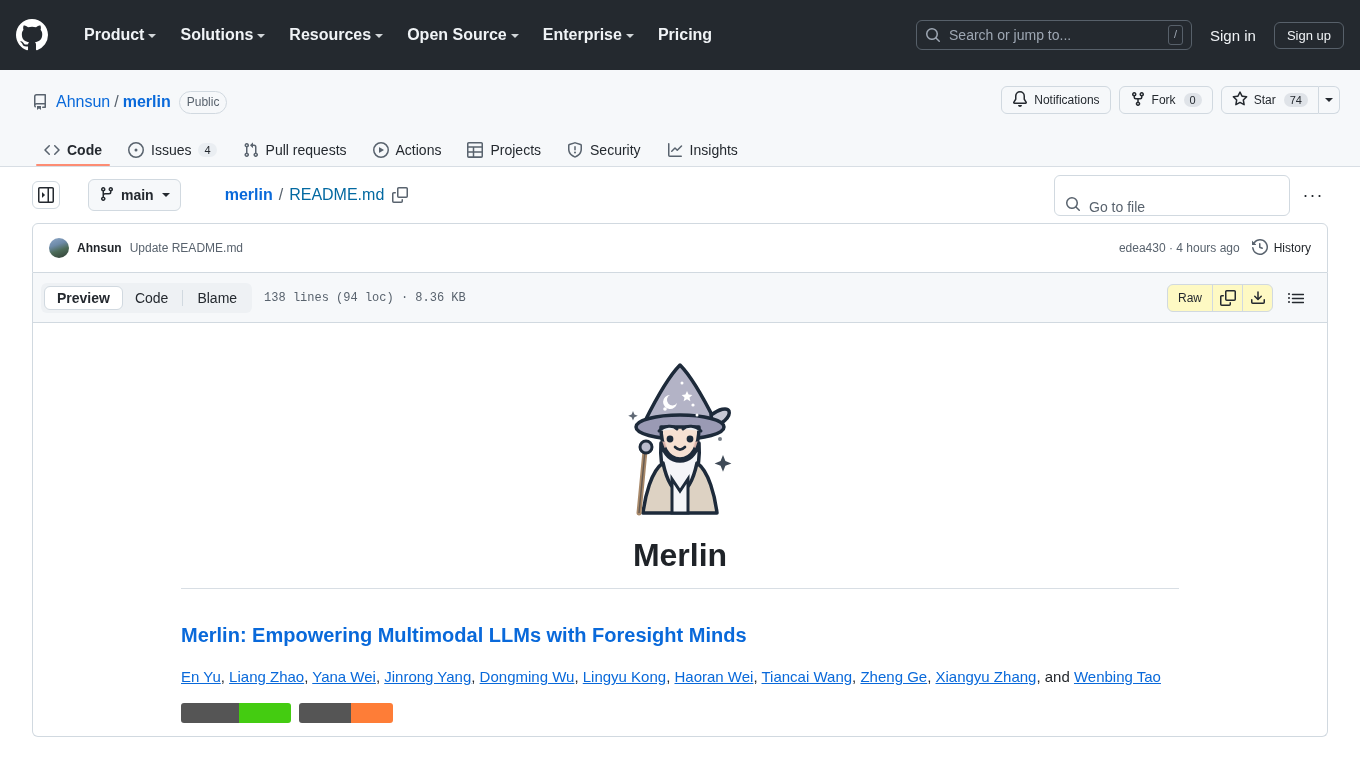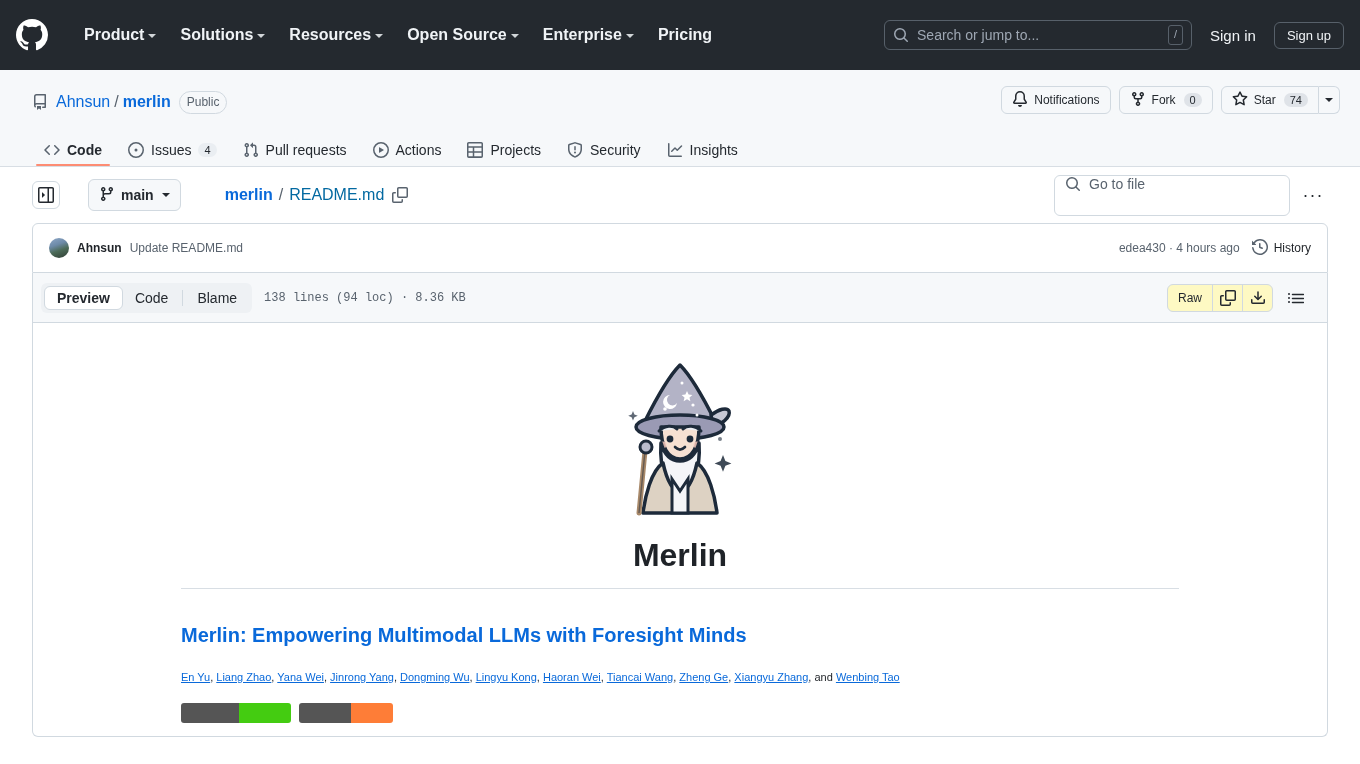--- a/index.html
+++ b/index.html
@@ -35,21 +35,21 @@
   .caret-down {
     width: 0; height: 0;
     border-left: 4px solid transparent;
     border-right: 4px solid transparent;
     border-top: 4px solid #f0f3f6;
     margin-top: 2px;
     opacity: .85;
   }
   .gh-right { margin-left: auto; display: flex; align-items: center; gap: 8px; }
   .gh-search {
-    width: 308px; height: 30px;
+    width: 276px; height: 30px;
     border: 1px solid #57606a;
     border-radius: 6px;
     display: flex; align-items: center;
     padding: 0 8px;
     color: #9ea7b3;
     font-size: 14px;
     background: transparent;
     cursor: text;
   }
   .gh-search .sicon { margin-right: 8px; display:flex; }
@@ -178,21 +178,21 @@
     margin-left: 8px;
   }
   .breadcrumb { display: flex; align-items: center; gap: 0; margin-left: 24px; font-size: 16px; }
   .bc-repo { color: #0969da; font-weight: 600; cursor: pointer; }
   .bc-sep { color: #59636e; margin: 0 6px; font-weight: 400; }
   .bc-file { color: #0369a1; font-weight: 400; }
   .bc-copy { margin-left: 8px; display: flex; color: #59636e; cursor: pointer; }
   .file-nav-right { margin-left: auto; display: flex; align-items: center; gap: 8px; }
   .gotofile {
     width: 236px; height: 41px;
-    display: flex; align-items: flex-start; gap: 8px;
+    display: flex; align-items: flex-end; gap: 8px;
     border: 1px solid #d1d9e0;
     border-radius: 6px;
     background: #ffffff;
     padding: 0 10px;
     font-size: 14px;
     color: #59636e;
     cursor: text;
   }
   .kebab {
     width: 30px; height: 30px;
@@ -293,21 +293,21 @@
   }
   .readme-h2 {
     color: #0969da;
     font-size: 20px;
     font-weight: 600;
     margin: 35px 0 0;
     cursor: pointer;
   }
   .authors {
     margin-top: 18px;
-    font-size: 11px;
+    font-size: 15px;
     color: #1f2328;
     line-height: 24px;
   }
   .authors a { color: #0969da; text-decoration: underline; cursor: pointer; }
   .badges { margin-top: 14px; display: flex; gap: 8px; }
   .badge { display: flex; height: 20px; border-radius: 3px; overflow: hidden; font-size: 11px; }
   .badge .l { background: #555; color:#fff; padding: 0 6px; line-height: 20px; }
   .badge .r { color:#fff; padding: 0 6px; line-height: 20px; }
 </style>
 </head>

